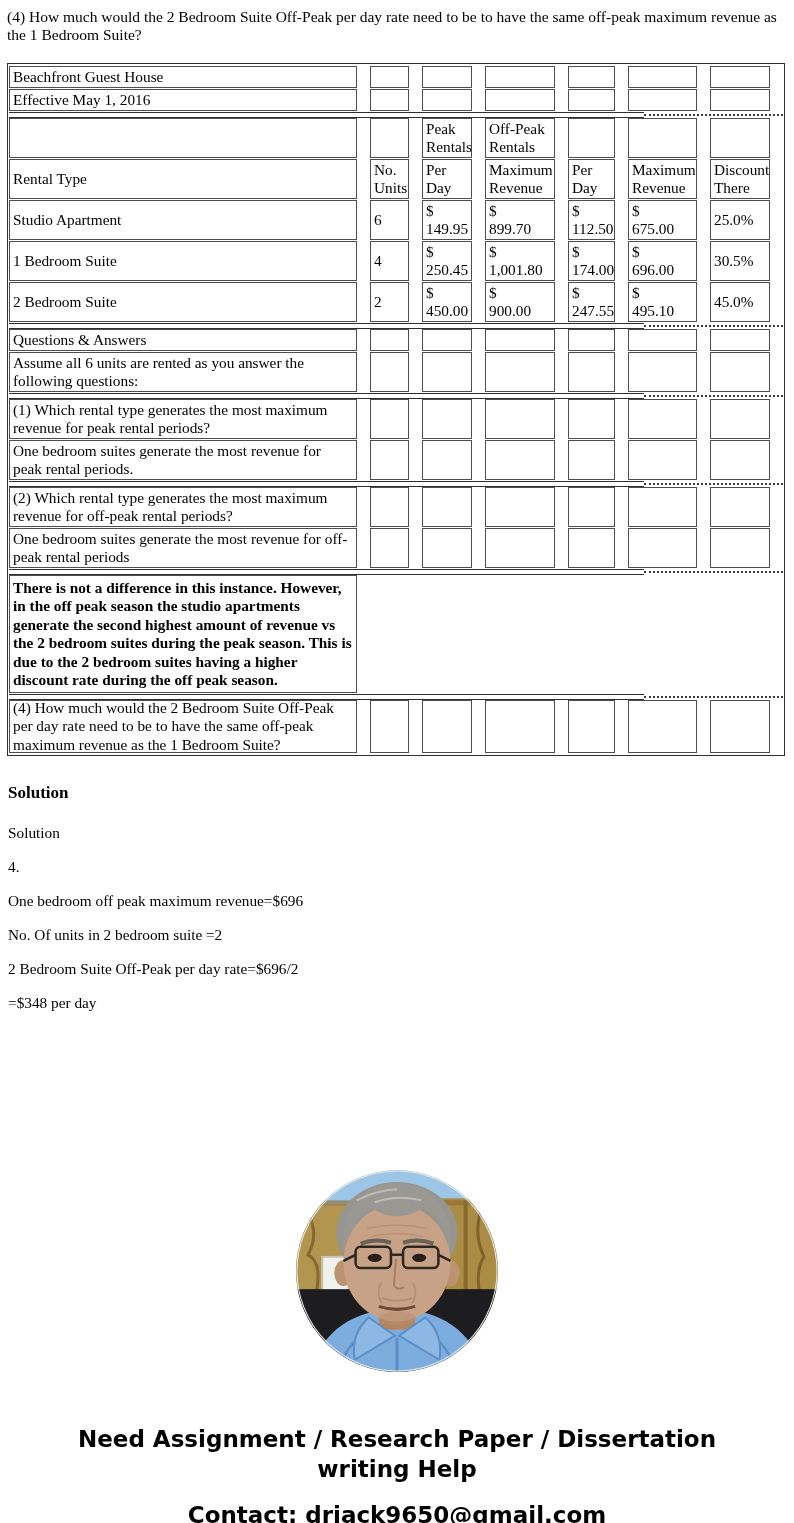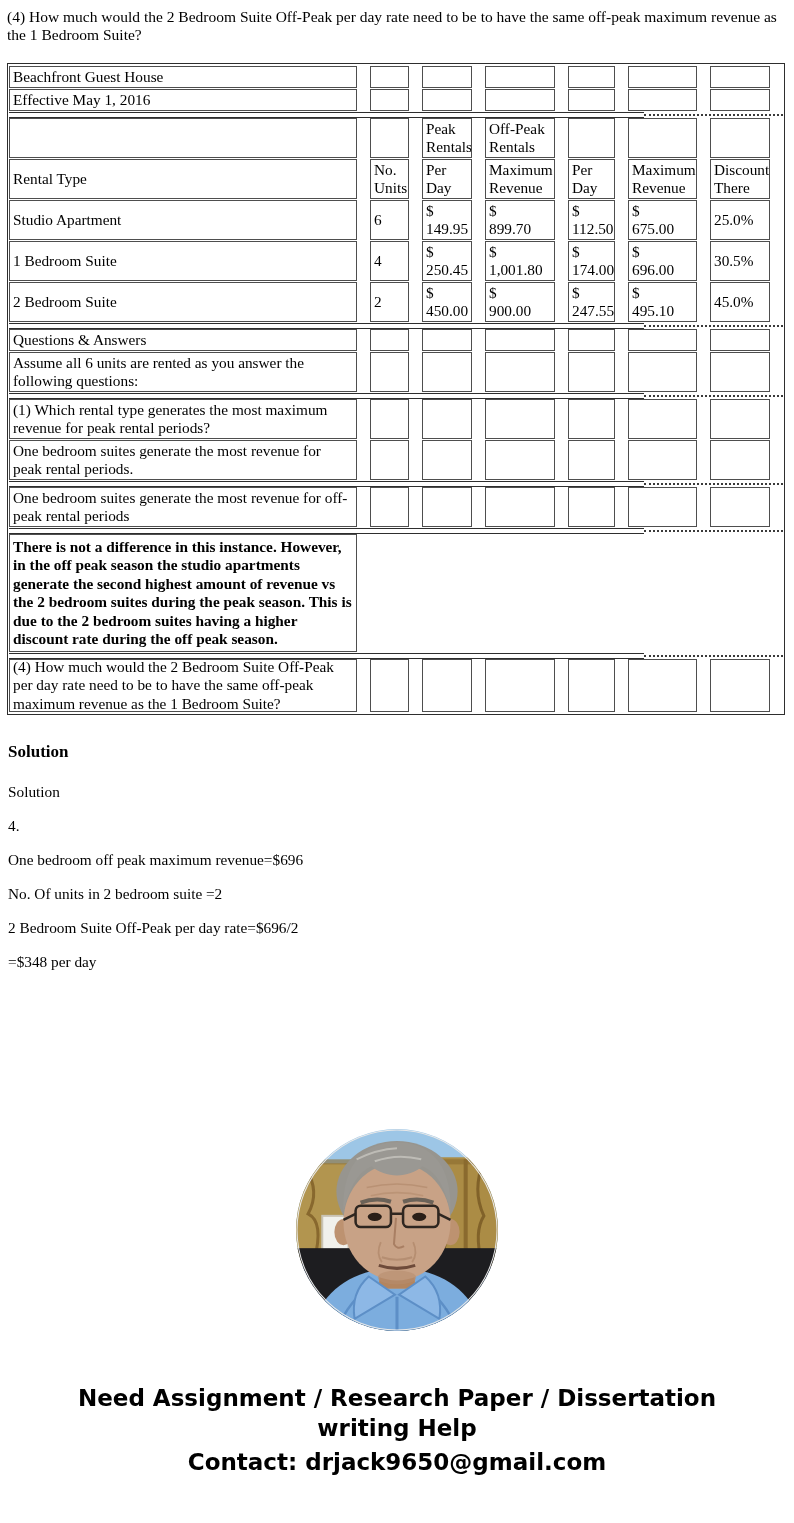--- a/index.html
+++ b/index.html
@@ -31,21 +31,21 @@
   .solution-heading { margin:27px 0 0 1px; font-size:17px; font-weight:bold; }
   .solution-line { margin:16px 0 0 1px; font-size:15.3px; line-height:18px; }
   .solution-line.first { margin-top:21px; }
 
   
   .photo-wrap { margin-top:158px; display:flex; justify-content:center; }
 
   
   .footer { margin-top:52px; font-family:"DejaVu Sans", sans-serif; font-weight:bold;
             font-size:23px; line-height:30px; text-align:center; color:#000; }
-  .footer .l1 { max-width:700px; margin:4px auto; }
+  .footer .l1 { max-width:700px; margin:16px auto; }
 </style>
 </head>
 <body>
 
 <div class="page">
 
   <div class="question-heading">(4) How much would the 2 Bedroom Suite Off-Peak per day rate need to be to have the same off-peak maximum revenue as the 1 Bedroom Suite?</div>
 
   <div class="xl-table">
 
@@ -217,20 +217,32 @@
       <div class="hatch-cell">
           <div class="hatch" style="width: 71%;"></div>
         </div>
     </div>
 
     <div class="sect">
         <span class="seg-solid"></span>
         <span class="seg-dotted"></span>
       </div>
 
+    <div class="row h-m">
+      <div class="cell">(2) Which rental type generates the most maximum revenue for off-peak rental periods?</div>
+      <div class="cell"></div>
+      <div class="cell"></div>
+      <div class="cell"></div>
+      <div class="cell"></div>
+      <div class="cell"></div>
+      <div class="cell"></div>
+      <div class="hatch-cell">
+          <div class="hatch" style="width: 61%;"></div>
+        </div>
+    </div>
 
     <div class="row h-m">
       <div class="cell">One bedroom suites generate the most revenue for off-peak rental periods</div>
       <div class="cell"></div>
       <div class="cell"></div>
       <div class="cell"></div>
       <div class="cell"></div>
       <div class="cell"></div>
       <div class="cell"></div>
       <div class="hatch-cell">

